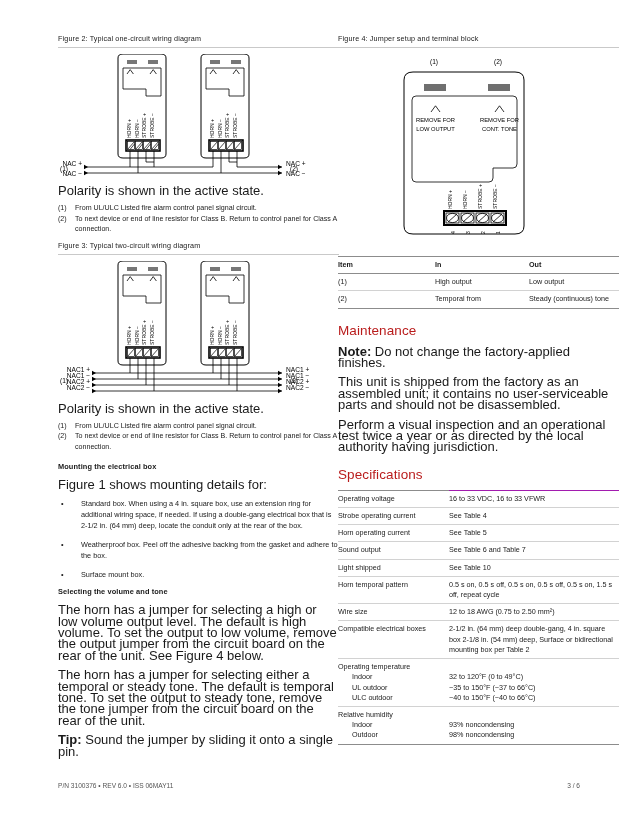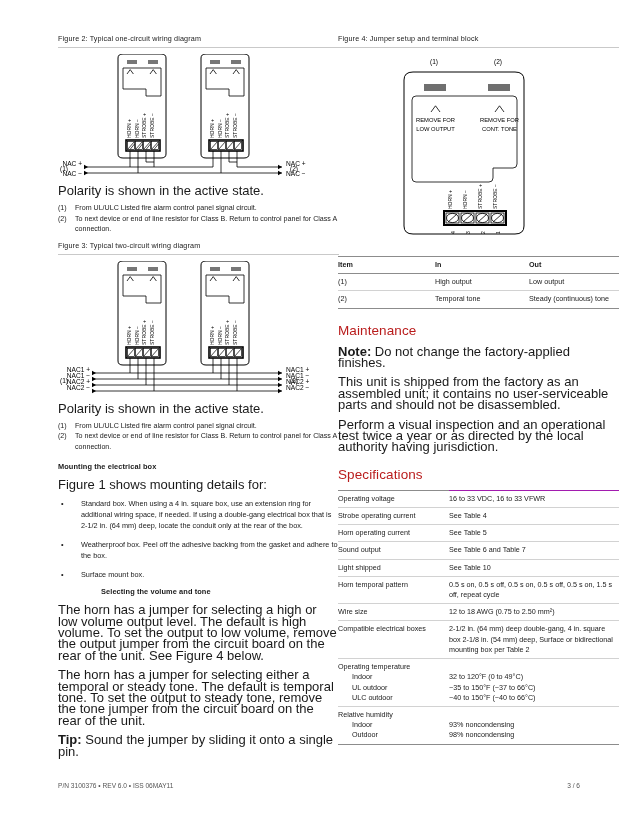--- a/index.html
+++ b/index.html
@@ -308,21 +308,21 @@
       <div class="blt">
         <span class="dot">•</span>
         <span class="btxt">Weatherproof box. Peel off the adhesive backing from the gasket and adhere to the box.</span>
       </div>
       <div class="blt">
         <span class="dot">•</span>
         <span class="btxt">Surface mount box.</span>
       </div>
     </div>
 
-    <div class="h-sub" style="margin-top:4px;margin-left:43px;">Selecting the volume and tone</div>
+    <div class="h-sub" style="margin-top:4px;">Selecting the volume and tone</div>
     <div class="body-text">The horn has a jumper for selecting a high or low volume output level. The default is high volume. To set the output to low volume, remove the output jumper from the circuit board on the rear of the unit. See Figure 4 below.</div>
     <div class="body-text">The horn has a jumper for selecting either a temporal or steady tone. The default is temporal tone. To set the output to steady tone, remove the tone jumper from the circuit board on the rear of the unit.</div>
     <div class="body-text">
       <b>Tip:</b>
       <span>Sound the jumper by sliding it onto a single pin.</span>
     </div>
   </div>
 
   <div class="col col-right">
 
@@ -390,21 +390,21 @@
         </tr>
       </thead>
       <tbody>
         <tr>
           <td class="c1">(1)</td>
           <td class="c2">High output</td>
           <td>Low output</td>
         </tr>
         <tr class="last">
           <td class="c1">(2)</td>
-          <td class="c2">Temporal tone</td>
+          <td class="c2">Temporal from</td>
           <td>Steady (continuous) tone</td>
         </tr>
       </tbody>
     </table>
 
     <div class="h-big">Maintenance</div>
     <div class="body-text">
       <b>Note:</b>
       <span>Do not change the factory-applied finishes.</span>
     </div>

